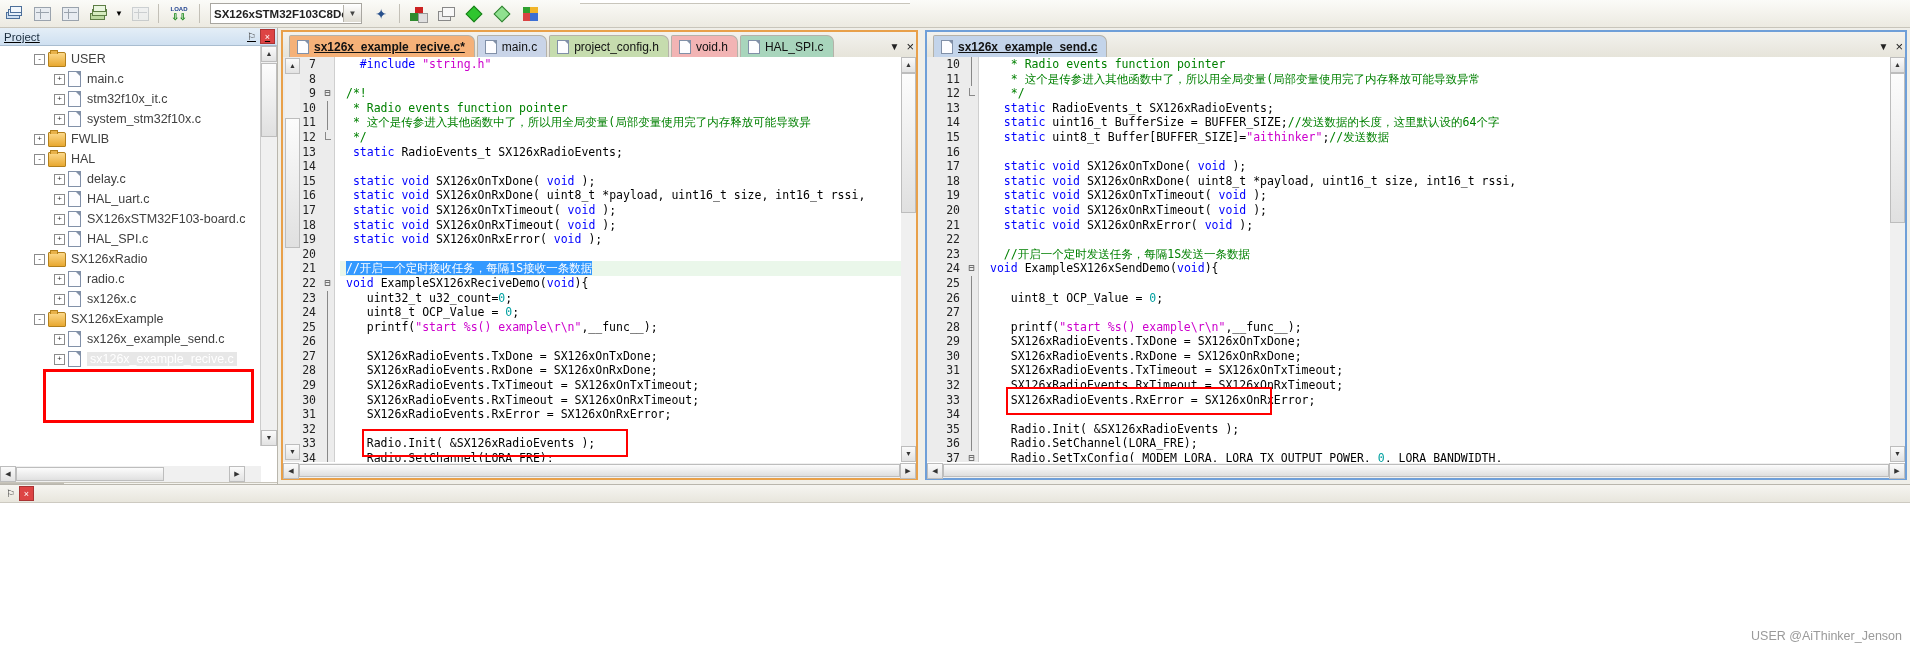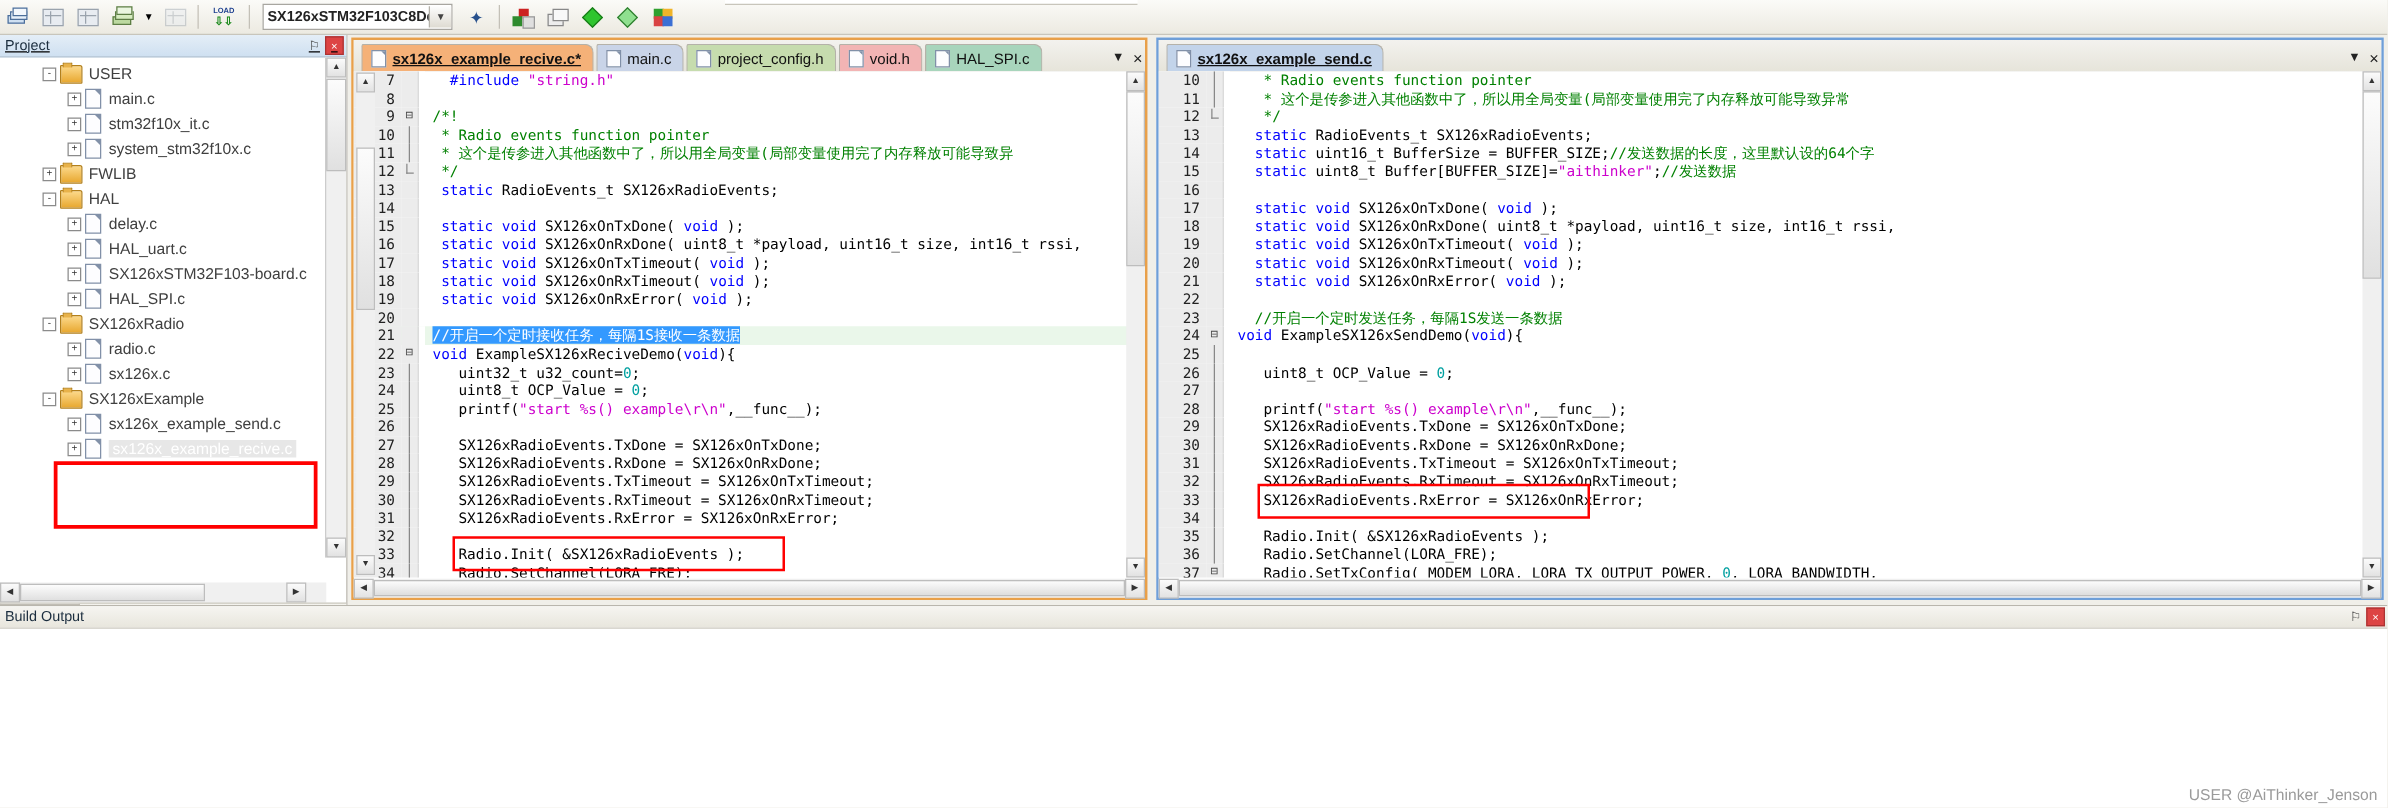--- a/index.html
+++ b/index.html
@@ -467,20 +467,19 @@
     </div>
     <div class="ed-hscroll">
       <div class="sb-arrow">◀</div>
       <div class="hsb-thumb" style="flex:1;margin:0;"></div>
       <div class="sb-arrow">▶</div>
     </div>
   </div>
 
   <div class="build">
     <div class="build-header">
-      <span class="title">Build Output</span>
       <span class="hdr-btn">⚐</span>
       <span class="hdr-btn close">×</span>
     </div>
     <div class="watermark">USER @AiThinker_Jenson</div>
   </div>
 
 </div>
 
 </body></html>

